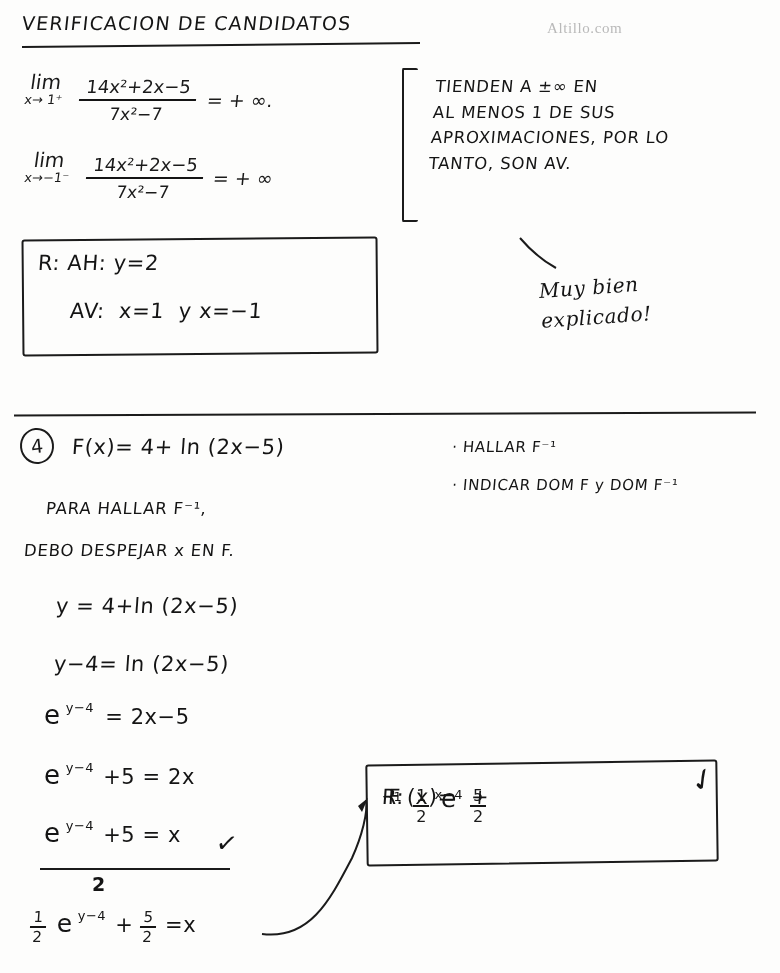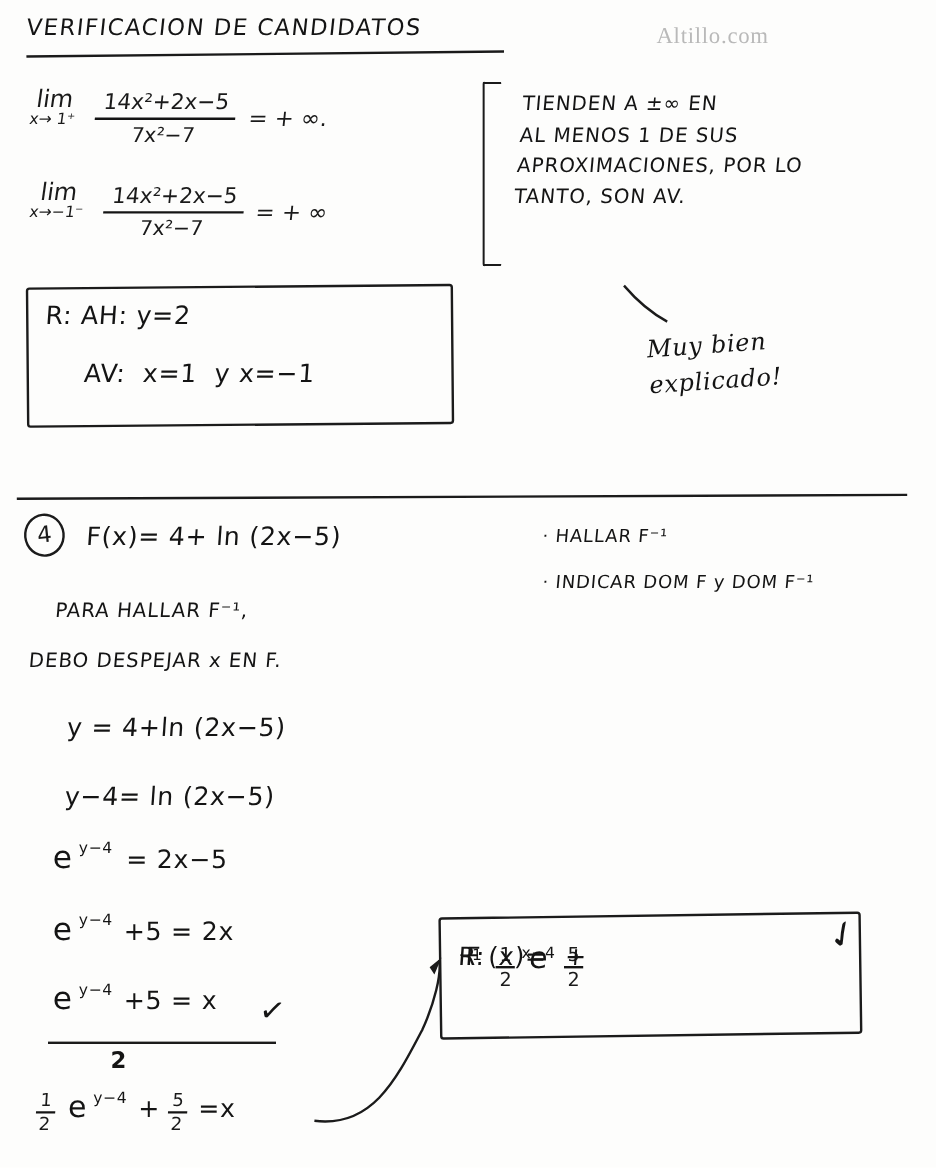--- a/index.html
+++ b/index.html
@@ -28,21 +28,21 @@
     white-space: pre;
     color: #141414;
     font-family: "DejaVu Sans", sans-serif;
     letter-spacing: 0.5px;
     line-height: 1.05;
   }
   .watermark {
     position: absolute;
     color: #b9b9b9;
     font-family: "Liberation Serif", serif;
-    font-size: 19px;
+    font-size: 15px;
     letter-spacing: 0.6px;
   }
   
   .title {
     font-size: 19px;
     letter-spacing: 1.2px;
     transform: skewX(-6deg);
   }
   .title-underline {
     position: absolute;

